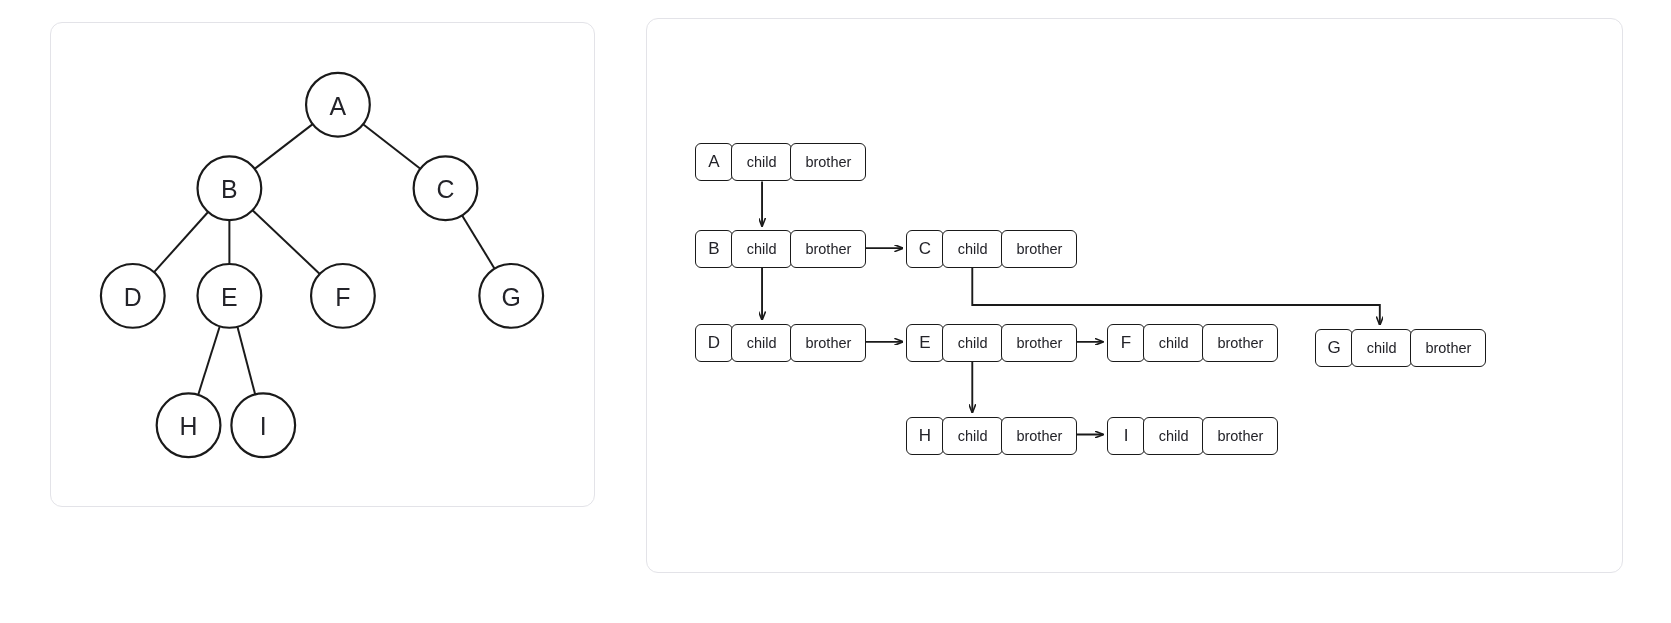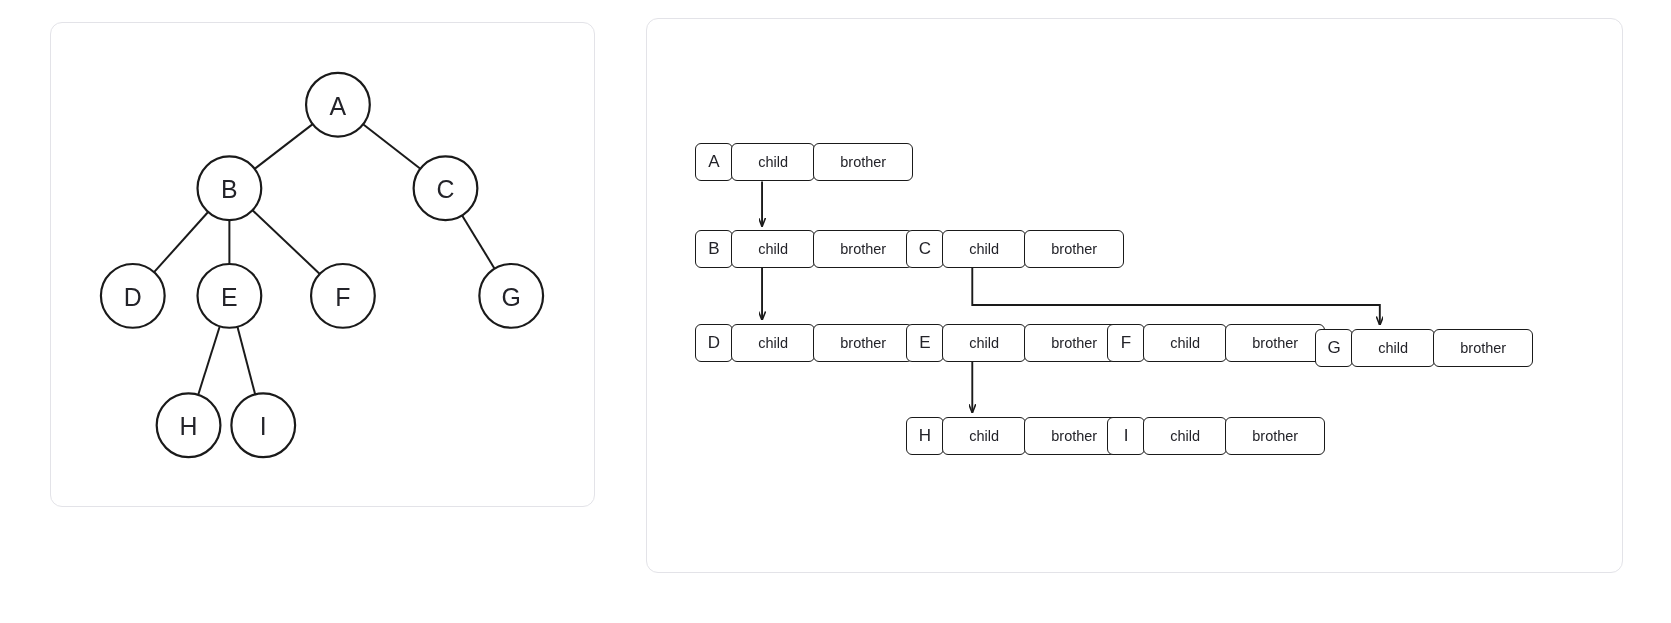--- a/index.html
+++ b/index.html
@@ -87,21 +87,21 @@
     box-sizing: border-box;
     color: #232329;
     white-space: nowrap;
   }
   .cell.key {
     width: 38px;
     font-size: 17px;
   }
   .cell.ptr {
     min-width: 61px;
-    padding: 0 26px;
+    padding: 0 14px;
     font-size: 14.5px;
     margin-left: -1.8px;
   }
 
   
   .conn {
     stroke: #1a1a1a;
     stroke-width: 1.9;
     fill: none;
   }

